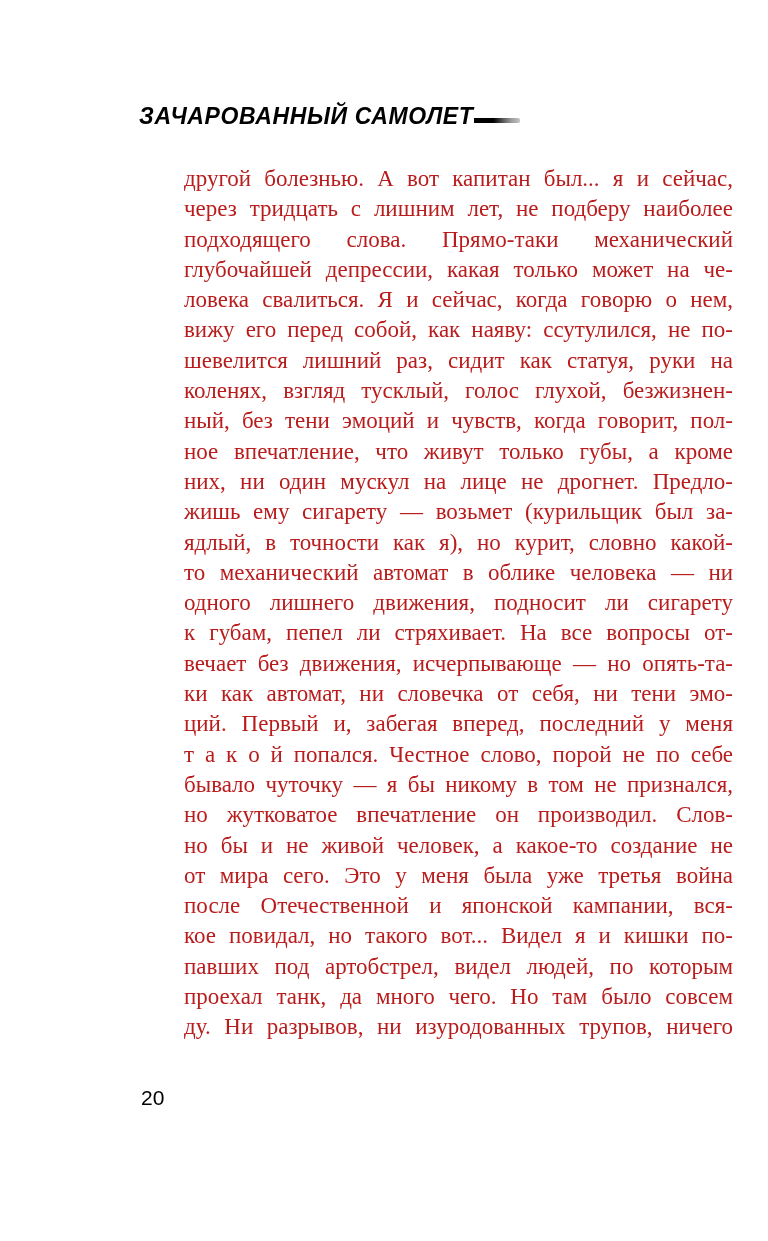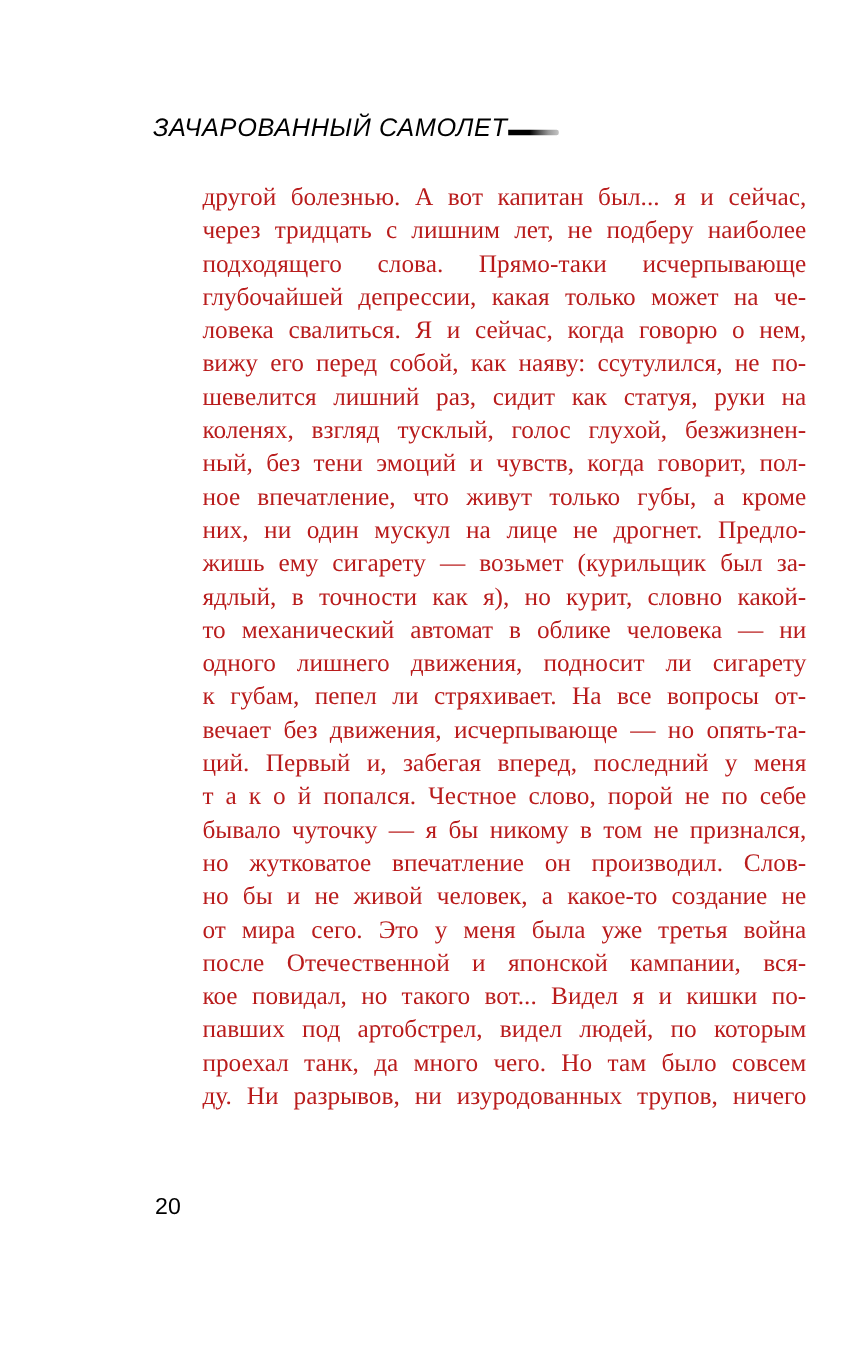--- a/index.html
+++ b/index.html
@@ -20,21 +20,21 @@
     color: #000000;
   }
   .running-header {
     position: absolute;
     left: 139px;
     top: 103px;
     white-space: nowrap;
   }
   .header-title {
     font-family: "Liberation Sans", "DejaVu Sans", sans-serif;
-    font-weight: 400;
+    font-weight: 700;
     font-style: italic;
     font-size: 23px;
     letter-spacing: 0.6px;
     color: #000000;
   }
   .header-swoosh {
     display: inline-block;
     width: 46px;
     height: 5px;
     margin-left: 1px;
@@ -74,35 +74,36 @@
 
 <div class="page">
 
   <div class="running-header">
     <span class="header-title">ЗАЧАРОВАННЫЙ САМОЛЕТ</span><span class="header-swoosh"></span>
   </div>
 
   <div class="body-text">
       <div class="text-line">другой болезнью. А вот капитан был... я и сейчас,</div>
       <div class="text-line">через тридцать с лишним лет, не подберу наиболее</div>
-      <div class="text-line">подходящего слова. Прямо-таки исчерпывающе</div>
+      <div class="text-line">подходящего слова. Прямо-таки механический</div>
       <div class="text-line">глубочайшей депрессии, какая только может на че-</div>
       <div class="text-line">ловека свалиться. Я и сейчас, когда говорю о нем,</div>
       <div class="text-line">вижу его перед собой, как наяву: ссутулился, не по-</div>
       <div class="text-line">шевелится лишний раз, сидит как статуя, руки на</div>
       <div class="text-line">коленях, взгляд тусклый, голос глухой, безжизнен-</div>
       <div class="text-line">ный, без тени эмоций и чувств, когда говорит, пол-</div>
       <div class="text-line">ное впечатление, что живут только губы, а кроме</div>
       <div class="text-line">них, ни один мускул на лице не дрогнет. Предло-</div>
       <div class="text-line">жишь ему сигарету — возьмет (курильщик был за-</div>
       <div class="text-line">ядлый, в точности как я), но курит, словно какой-</div>
       <div class="text-line">то механический автомат в облике человека — ни</div>
       <div class="text-line">одного лишнего движения, подносит ли сигарету</div>
       <div class="text-line">к губам, пепел ли стряхивает. На все вопросы от-</div>
       <div class="text-line">вечает без движения, исчерпывающе — но опять-та-</div>
+      <div class="text-line">ки как автомат, ни словечка от себя, ни тени эмо-</div>
       <div class="text-line">ций. Первый и, забегая вперед, последний у меня</div>
       <div class="text-line">т а к о й попался. Честное слово, порой не по себе</div>
       <div class="text-line">бывало чуточку — я бы никому в том не признался,</div>
       <div class="text-line">но жутковатое впечатление он производил. Слов-</div>
       <div class="text-line">но бы и не живой человек, а какое-то создание не</div>
       <div class="text-line">от мира сего. Это у меня была уже третья война</div>
       <div class="text-line">после Отечественной и японской кампании, вся-</div>
       <div class="text-line">кое повидал, но такого вот... Видел я и кишки по-</div>
       <div class="text-line">павших под артобстрел, видел людей, по которым</div>
       <div class="text-line">проехал танк, да много чего. Но там было совсем</div>

